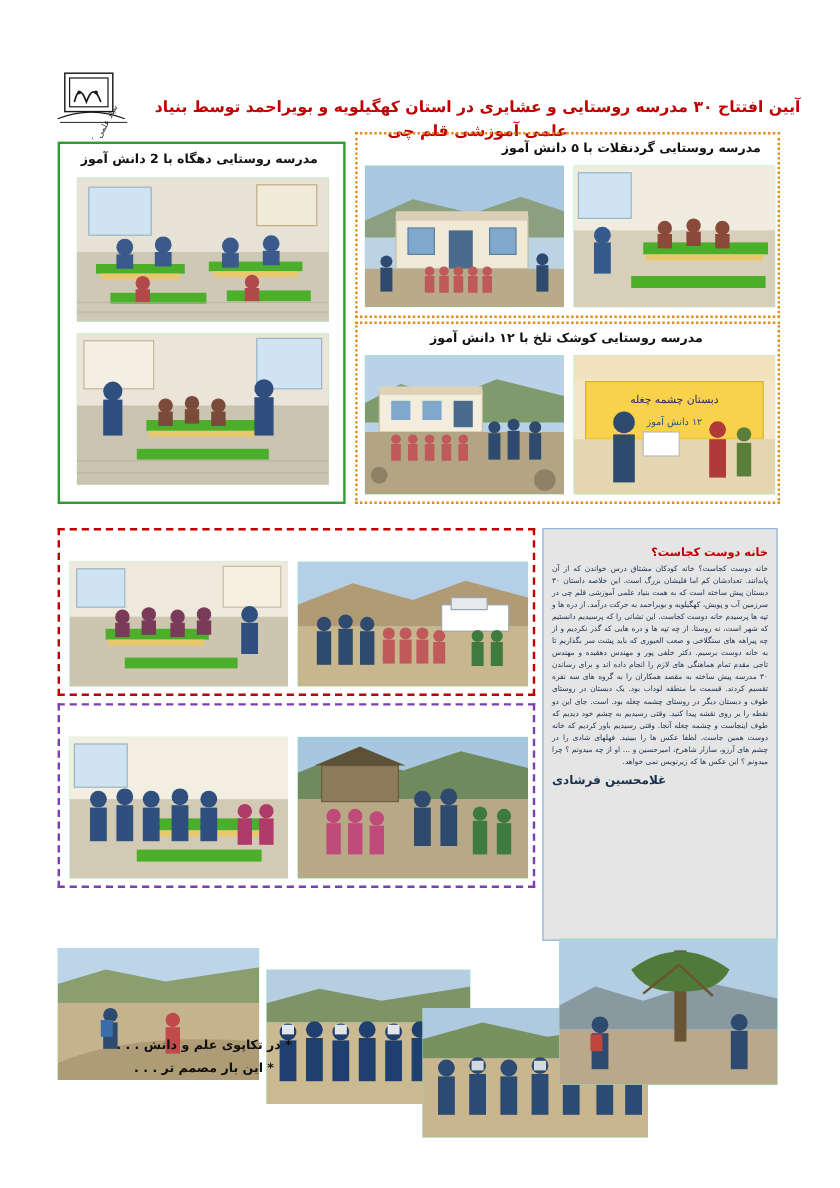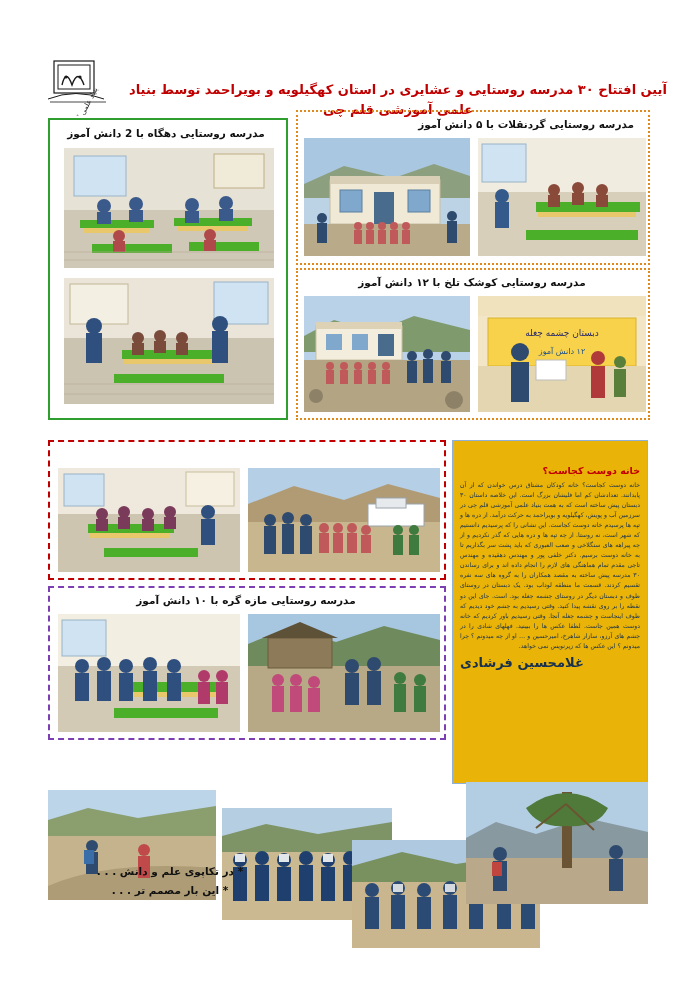--- a/index.html
+++ b/index.html
@@ -71,42 +71,42 @@
   .photo svg { display:block; }
 
   
   .article {
     position: absolute;
     left: 452px;
     top: 440px;
     width: 196px;
     height: 344px;
     border: 1px solid #8fb0d8;
-    background: #eab308;
+    background: #e5e5e5;
     box-sizing: border-box;
-    padding: 24px 7px 4px 7px;
+    padding: 14px 7px 4px 7px;
     direction: rtl;
   }
   .article h3 {
     margin: 0 0 4px 0;
     font-size: 9.5px;
     color: #c00000;
     font-weight: bold;
     text-align: right;
   }
   .article p {
     margin: 0;
     font-size: 6.2px;
     line-height: 1.62;
     color: #17314f;
     text-align: justify;
   }
   .article .sign {
     margin-top: 4px;
-    font-size: 13px;
+    font-size: 10px;
     color: #17314f;
     text-align: left;
     font-weight: bold;
   }
 
   
   .slogan {
     position: absolute;
     left: 60px;
     top: 862px;
@@ -403,21 +403,20 @@
           <circle cx="150" cy="62" r="5"></circle>
             <rect x="145" y="67" width="10" height="20"></rect>
           <circle cx="166" cy="62" r="5"></circle>
             <rect x="161" y="67" width="10" height="20"></rect>
         </g>
       </svg>
     </div>
   </div>
 
   <div class="box" style="left:48px; top:586px; width:398px; height:154px; border:2px dashed #7b3fb3;">
-    <div class="cap" style="position:absolute; right:6px; top:6px; width:384px;">مدرسه روستایی مازه گره با ۱۰ دانش آموز</div>
 
     <div class="photo" style="left:8px; top:26px; width:182px; height:118px;">
       <svg width="182" height="118" viewBox="0 0 182 118">
         <rect width="182" height="118" fill="#e8e2d2"></rect>
         <rect x="0" y="0" width="182" height="52" fill="#f2eee1"></rect>
         <rect x="4" y="6" width="44" height="36" fill="#cfe3f2" stroke="#9ab4c7"></rect>
         <rect x="0" y="52" width="182" height="66" fill="#d2cab5"></rect>
         <g fill="#4caf2a">
           <rect x="64" y="68" width="100" height="10"></rect>
           <rect x="56" y="94" width="104" height="10"></rect>

